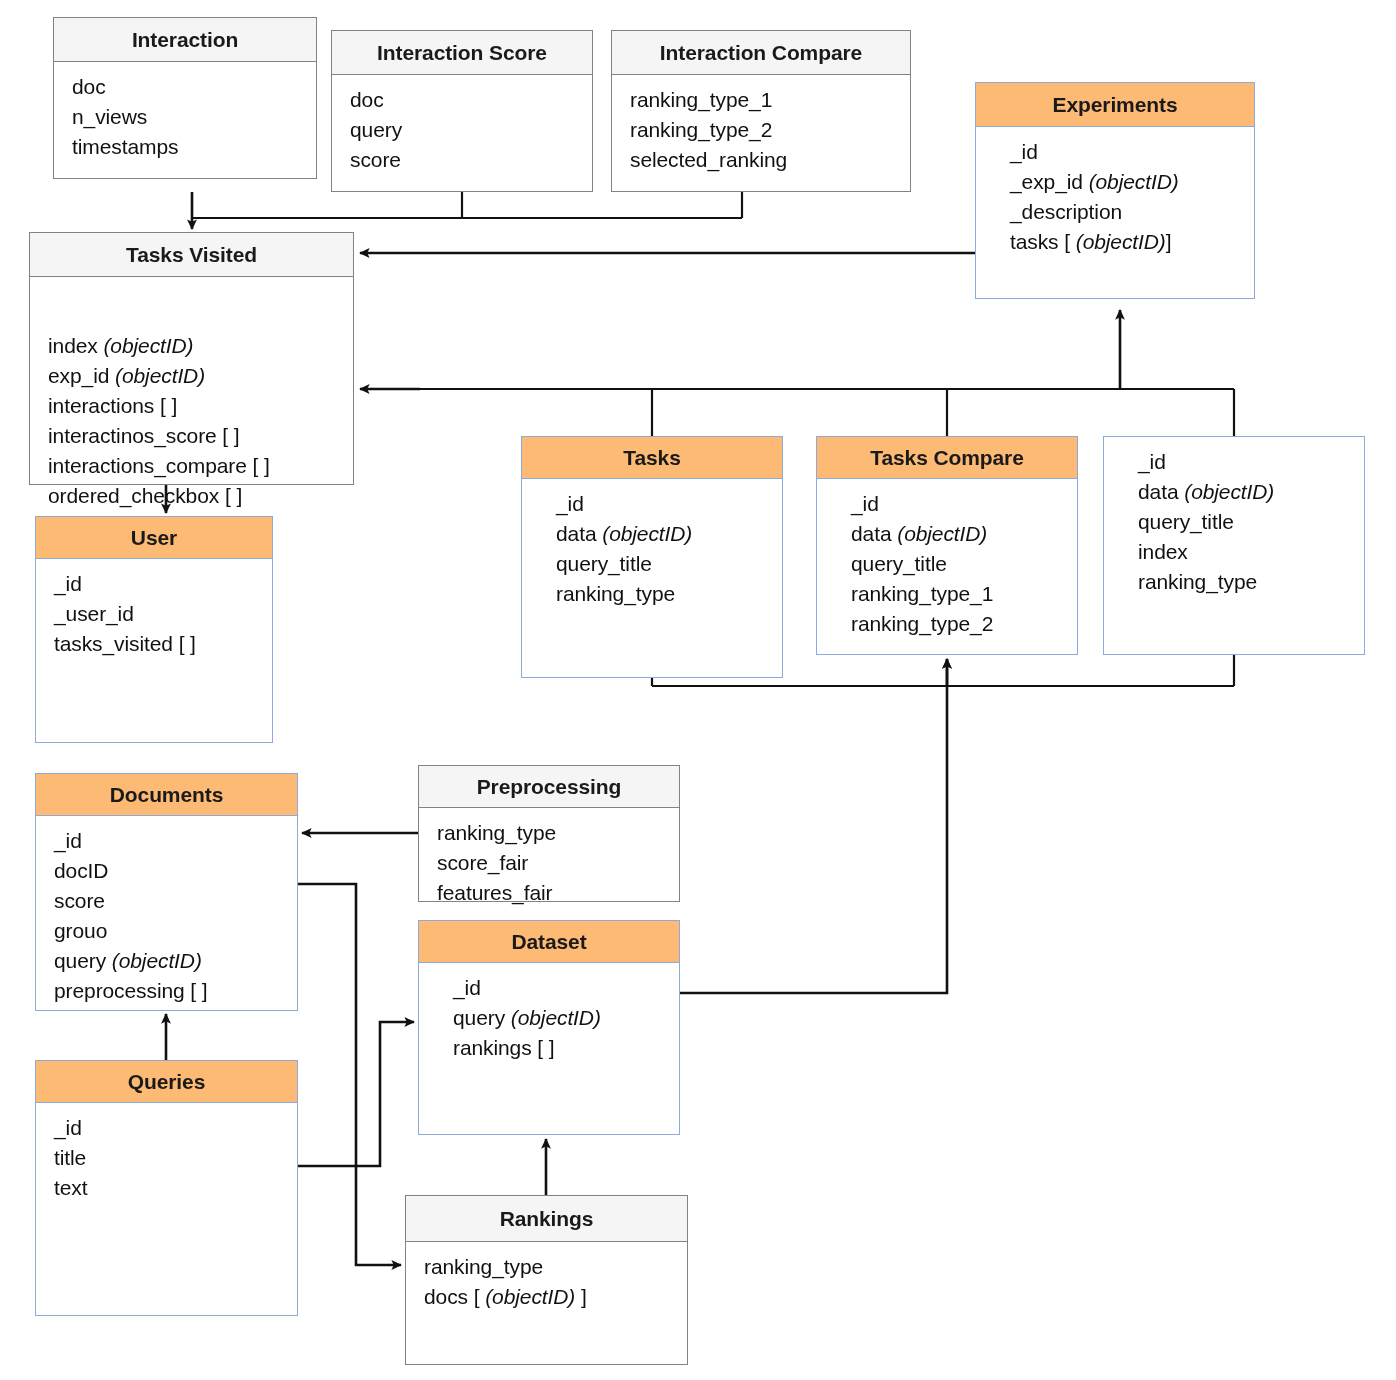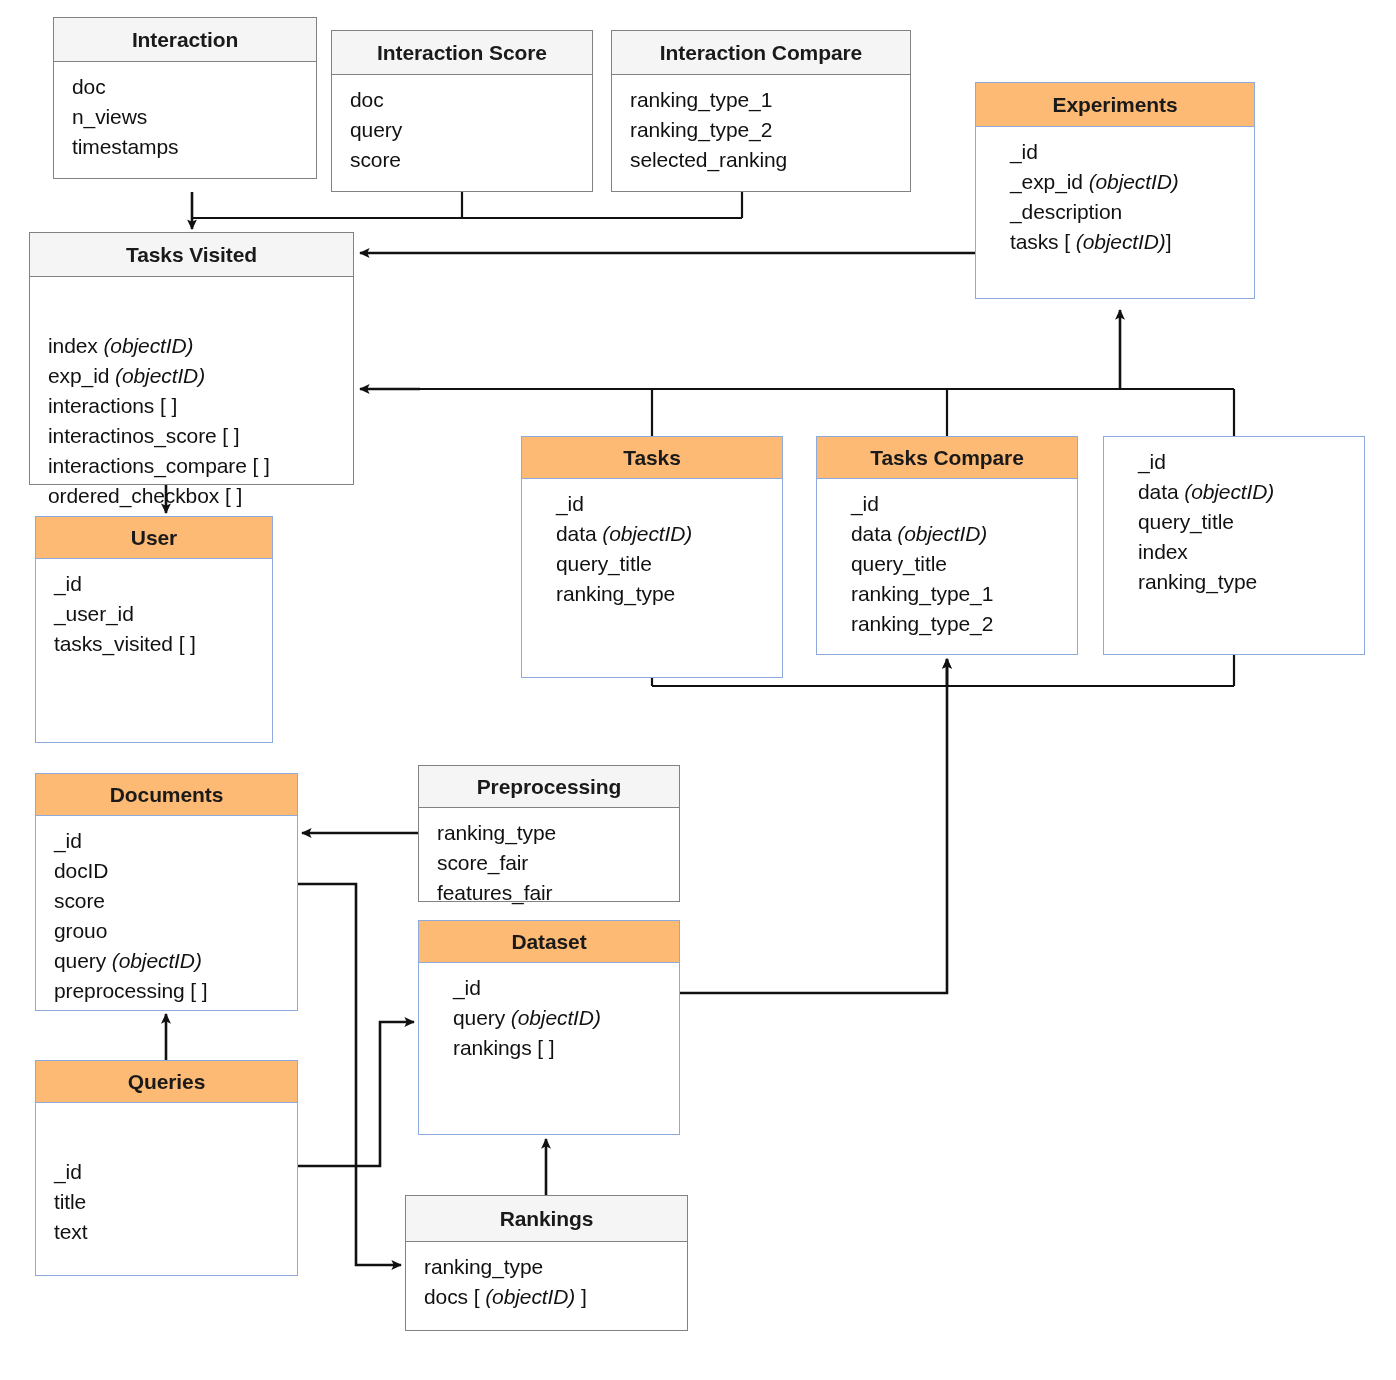--- a/index.html
+++ b/index.html
@@ -231,28 +231,28 @@
       </div>
     </div>
     <div class="entity blue" style="left: 418px; top: 920px; width: 262px; height: 215px;">
       <div class="ent-header" style="height: 42px;">Dataset</div>
       <div class="ent-body indent">
         <div class="field"><span>_id</span></div>
         <div class="field"><span>query</span> <em>(objectID)</em></div>
         <div class="field"><span>rankings [ ]</span></div>
       </div>
     </div>
-    <div class="entity blue" style="left: 35px; top: 1060px; width: 263px; height: 216px; gap: 44px;">
+    <div class="entity blue" style="left: 35px; top: 1060px; width: 263px; height: 256px;">
       <div class="ent-header" style="height: 42px;">Queries</div>
       <div class="ent-body">
         <div class="field"><span>_id</span></div>
         <div class="field"><span>title</span></div>
         <div class="field"><span>text</span></div>
       </div>
     </div>
-    <div class="entity gray" style="left: 405px; top: 1195px; width: 283px; height: 136px;">
+    <div class="entity gray" style="left: 405px; top: 1195px; width: 283px; height: 170px;">
       <div class="ent-header" style="height: 46px;">Rankings</div>
       <div class="ent-body">
         <div class="field"><span>ranking_type</span></div>
         <div class="field"><span>docs [</span> <em>(objectID)</em><span> ]</span></div>
       </div>
     </div>
   </div>
 
 </body></html>

